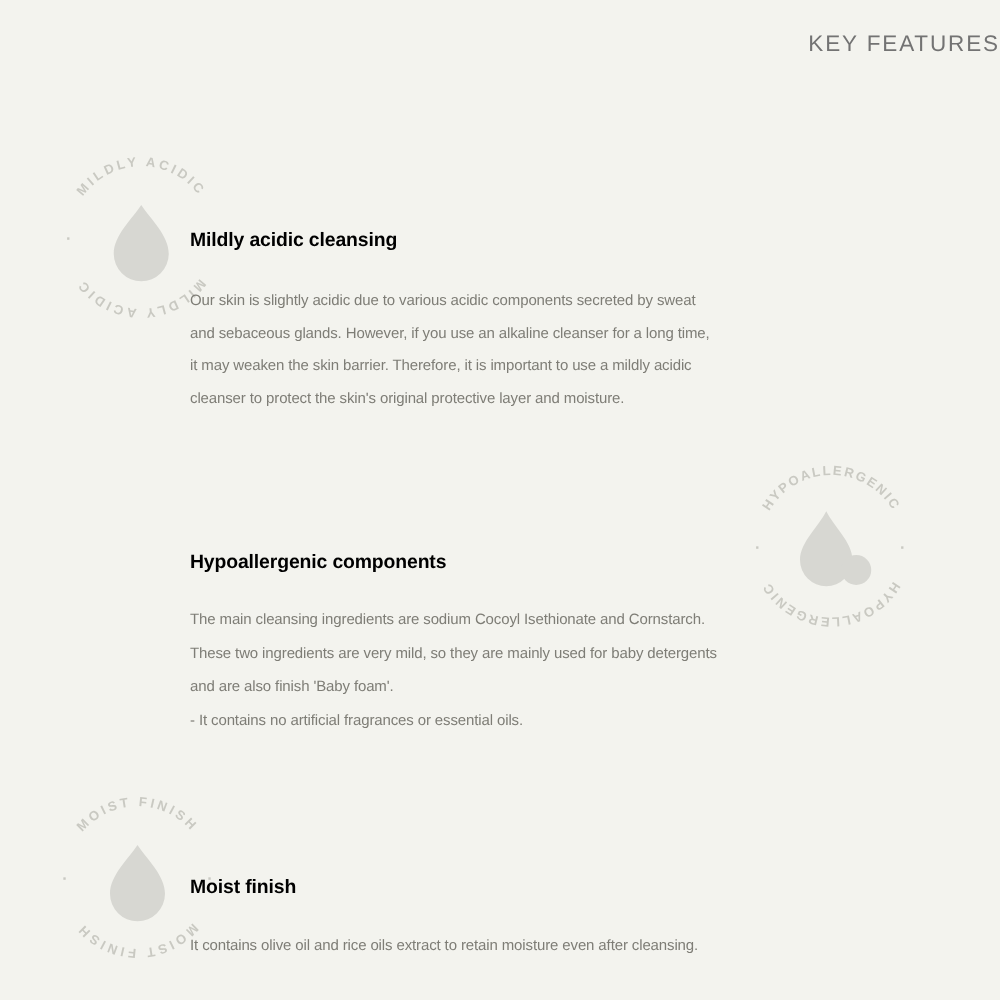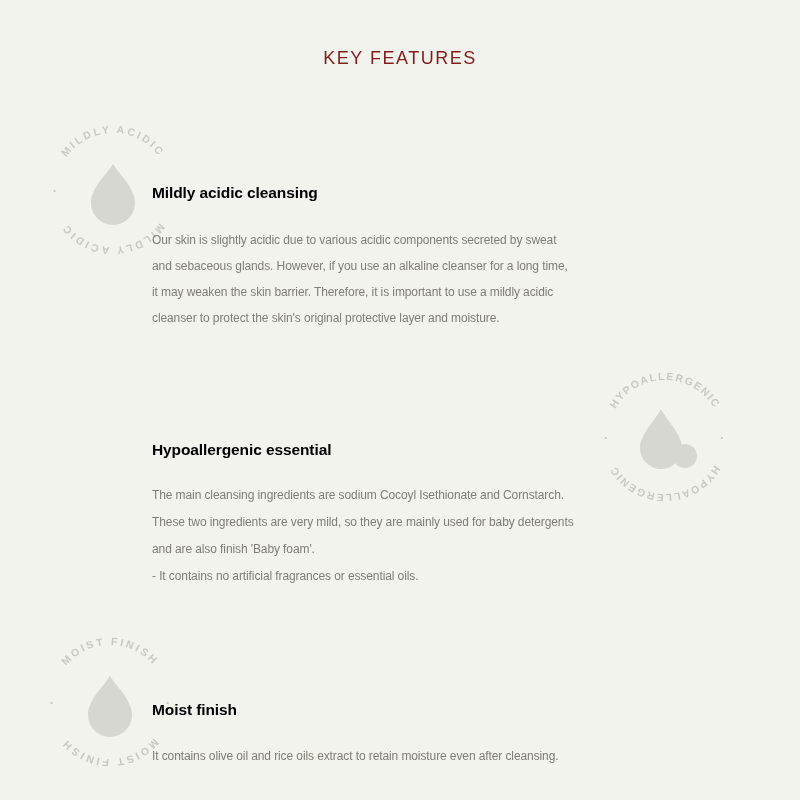--- a/index.html
+++ b/index.html
@@ -2,23 +2,23 @@
 <html><head>
 <meta charset="utf-8">
 <style>
   html,body { margin:0; padding:0; }
   .page {
     position:relative; width:800px; height:800px;
     background:#f3f3ee; overflow:hidden;
     font-family:"Liberation Sans","DejaVu Sans",sans-serif;
   }
   .title {
-    position:absolute; top:48px; left:0; width:100%;
-    text-align:center; font-size:18px; letter-spacing:1.5px;
-    color:#7f1d1d; font-weight:400; z-index:1;
+    position:absolute; top:25px; left:0; width:100%;
+    text-align:right; font-size:18px; letter-spacing:1.5px;
+    color:#737373; font-weight:400; z-index:1;
   }
   .badge { position:absolute; width:140px; height:140px; z-index:0; }
   #badge-1 { left:43px;  top:120px; }
   #badge-2 { left:595px; top:367px; }
   #badge-3 { left:40px;  top:632px; }
   .badge text {
     font-family:"Liberation Sans","DejaVu Sans",sans-serif;
     fill:#c9c9c2; font-size:10.5px; font-weight:700; letter-spacing:2.5px;
   }
   #badge-2 text { letter-spacing:1.6px; }
@@ -100,21 +100,21 @@
 
   <div id="section-1" class="section">
     <h3 class="heading">Mildly acidic cleansing</h3>
     <p class="body">Our skin is slightly acidic due to various acidic components secreted by sweat
 and sebaceous glands. However, if you use an alkaline cleanser for a long time,
 it may weaken the skin barrier. Therefore, it is important to use a mildly acidic
 cleanser to protect the skin's original protective layer and moisture.</p>
   </div>
 
   <div id="section-2" class="section">
-    <h3 class="heading">Hypoallergenic essential</h3>
+    <h3 class="heading">Hypoallergenic components</h3>
     <p class="body">The main cleansing ingredients are sodium Cocoyl Isethionate and Cornstarch.
 These two ingredients are very mild, so they are mainly used for baby detergents
 and are also finish 'Baby foam'.
 - It contains no artificial fragrances or essential oils.</p>
   </div>
 
   <div id="section-3" class="section">
     <h3 class="heading">Moist finish</h3>
     <p class="body">It contains olive oil and rice oils extract to retain moisture even after cleansing.</p>
   </div>

